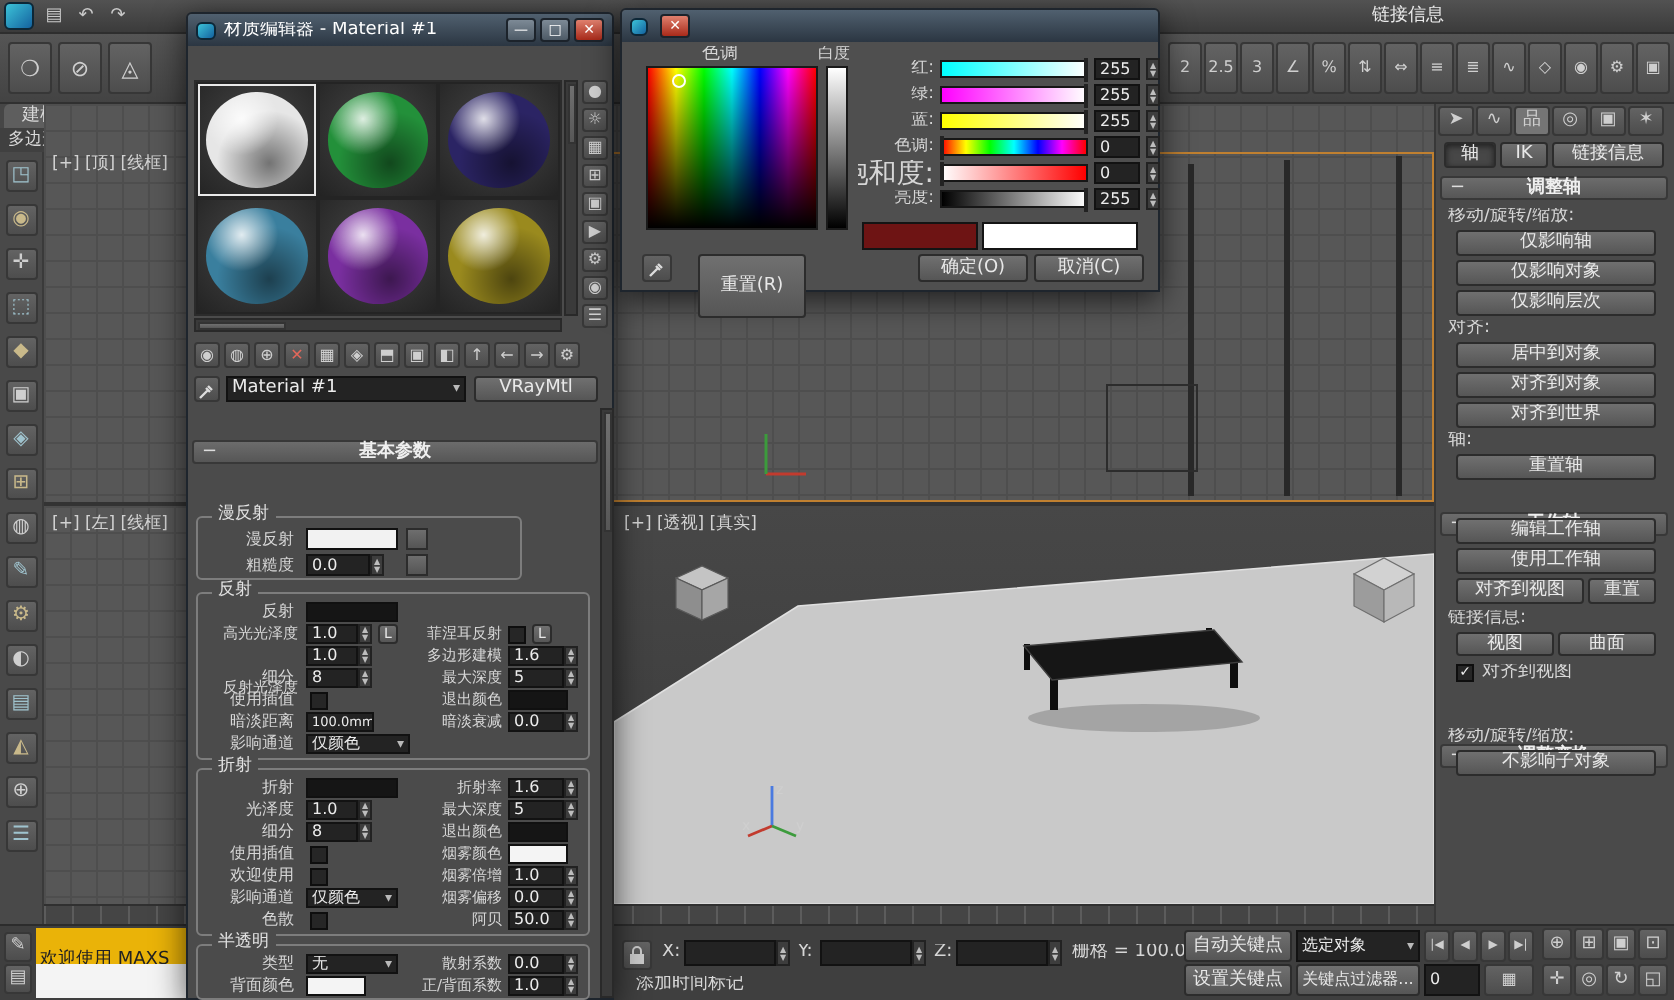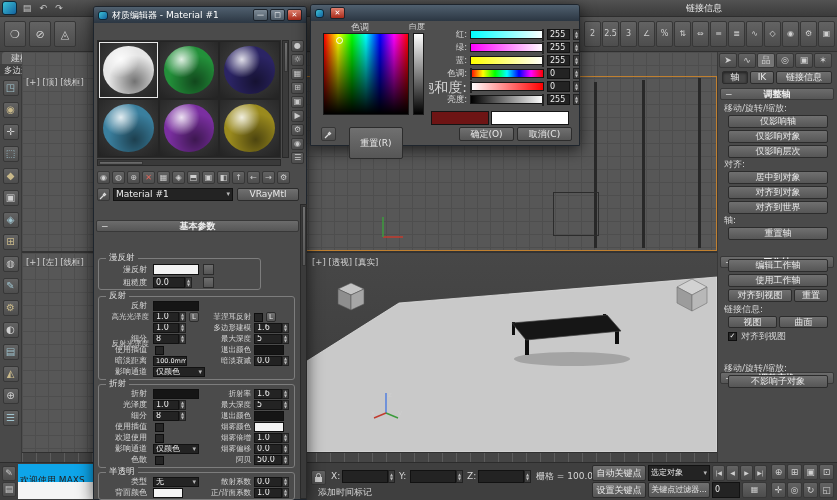--- a/index.html
+++ b/index.html
@@ -211,21 +211,21 @@
     <span class="abs lbl" style="left:23px;top:280px">对齐到视图</span>
 
     <div class="abs roll" style="left:2px;top:296px;width:114px;height:12px">调整变换</div>
     <span class="abs lbl" style="left:6px;top:312px">移动/旋转/缩放:</span>
     <span class="abs btn" style="left:10px;top:323px;width:100px;height:13px">不影响子对象</span>
   </div>
 
   <div class="abs" style="left:0;top:462px;width:837px;height:38px;background:#3f3f3f;border-top:1px solid #2c2c2c">
     <span class="abs ic" style="left:2px;top:3px;width:14px;height:15px">✎</span>
     <span class="abs ic" style="left:2px;top:19px;width:14px;height:15px">▤</span>
-    <div class="abs flex" style="left:18px;top:1px;width:75px;height:32px;background:#0ea5e9;color:#222;padding:0 2px;overflow:hidden">欢迎使用 MAXS</div>
+    <div class="abs flex" style="left:18px;top:1px;width:75px;height:32px;background:#eab308;color:#222;padding:0 2px;overflow:hidden">欢迎使用 MAXS</div>
     <div class="abs" style="left:18px;top:19px;width:75px;height:17px;background:#f4f4f4"></div>
 
     <span class="abs ic" style="left:311px;top:7px;width:15px;height:15px">
       <svg width="9" height="10">
           <rect x="1" y="4" width="7" height="5" fill="#c9c9c9"></rect>
           <path d="M2.5 4 V2.5 a2 2 0 0 1 4 0 V4" stroke="#c9c9c9" fill="none"></path>
         </svg>
     </span>
     <span class="abs lbl" style="left:331px;top:9px">X:</span>
     <span class="abs fld" style="left:342px;top:7px;width:46px;height:13px"></span>

